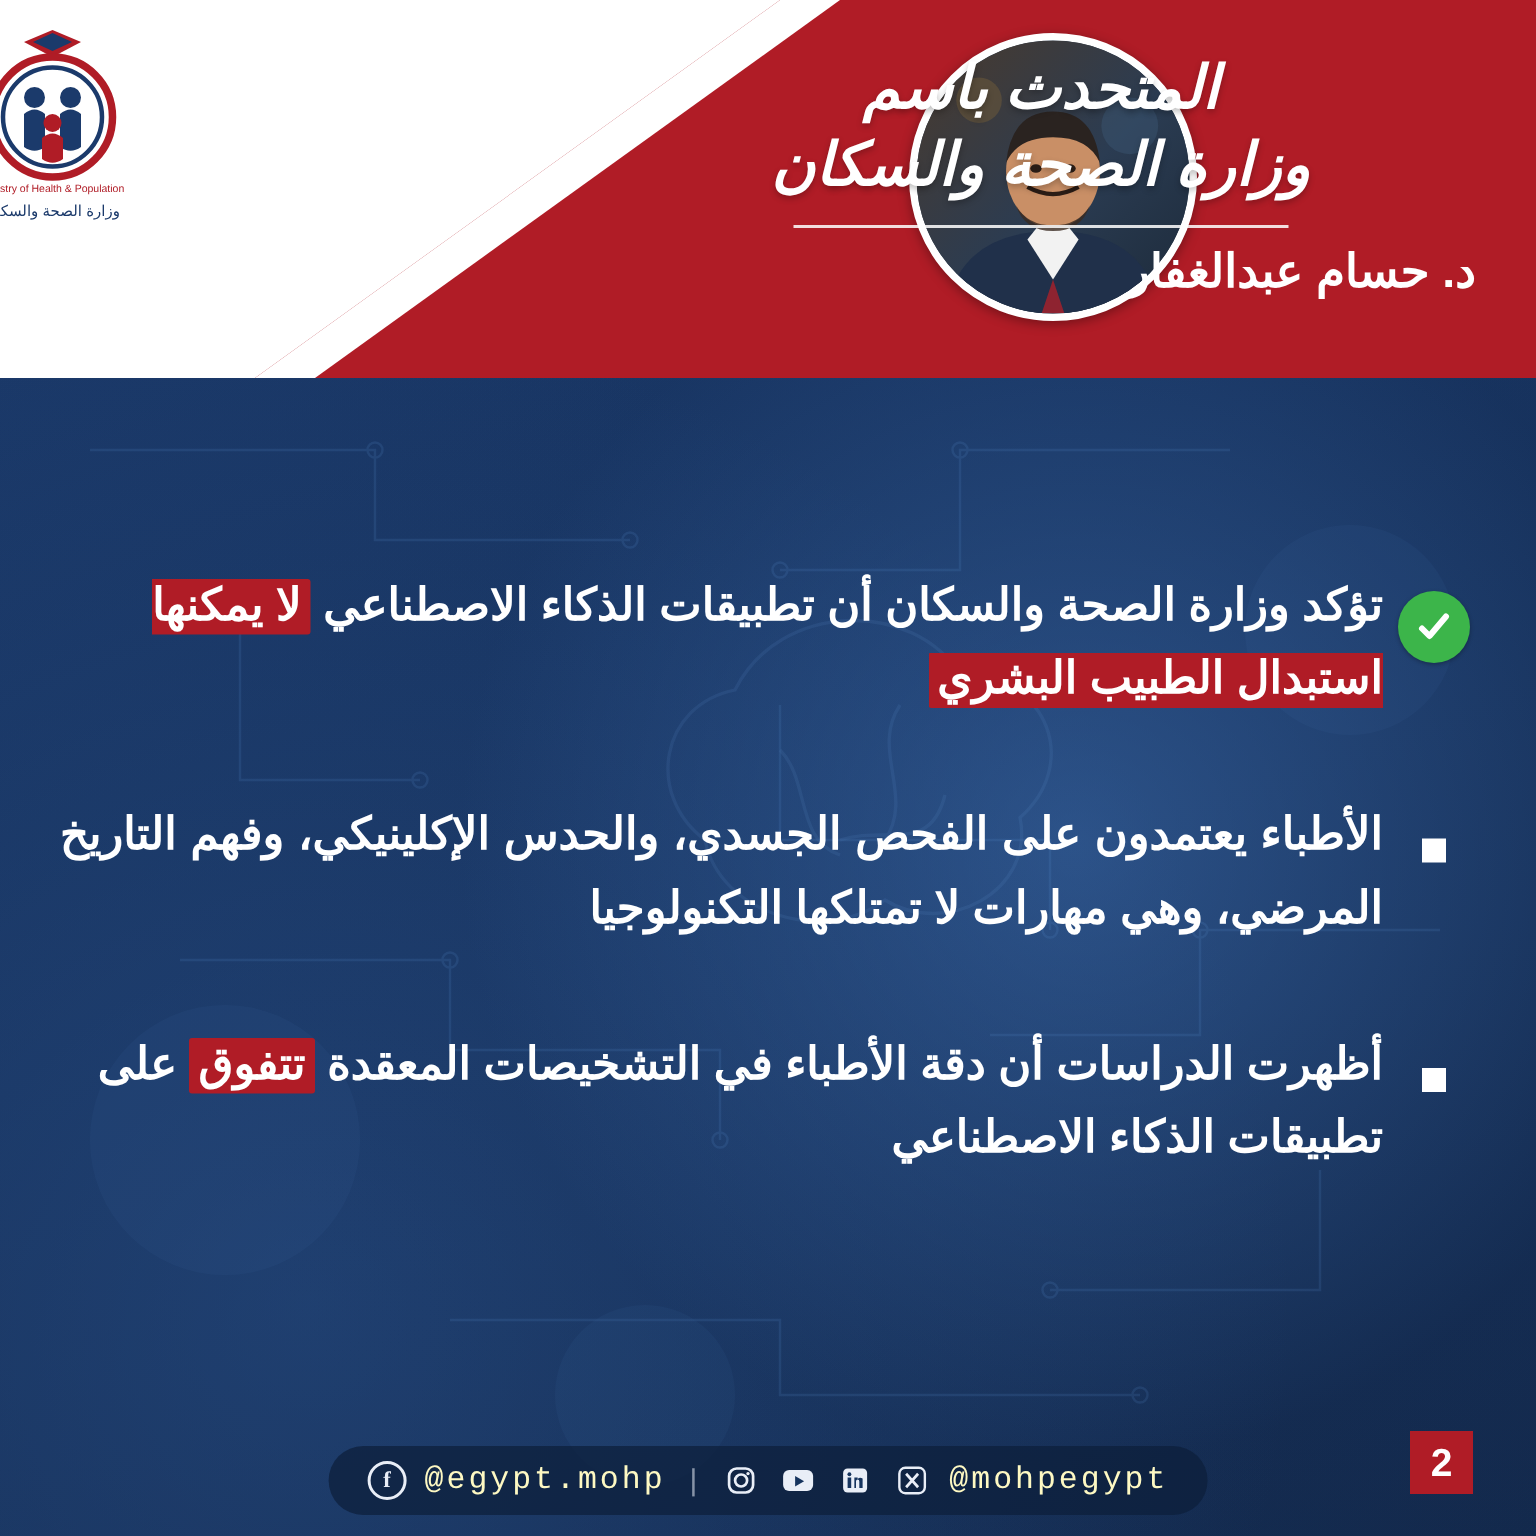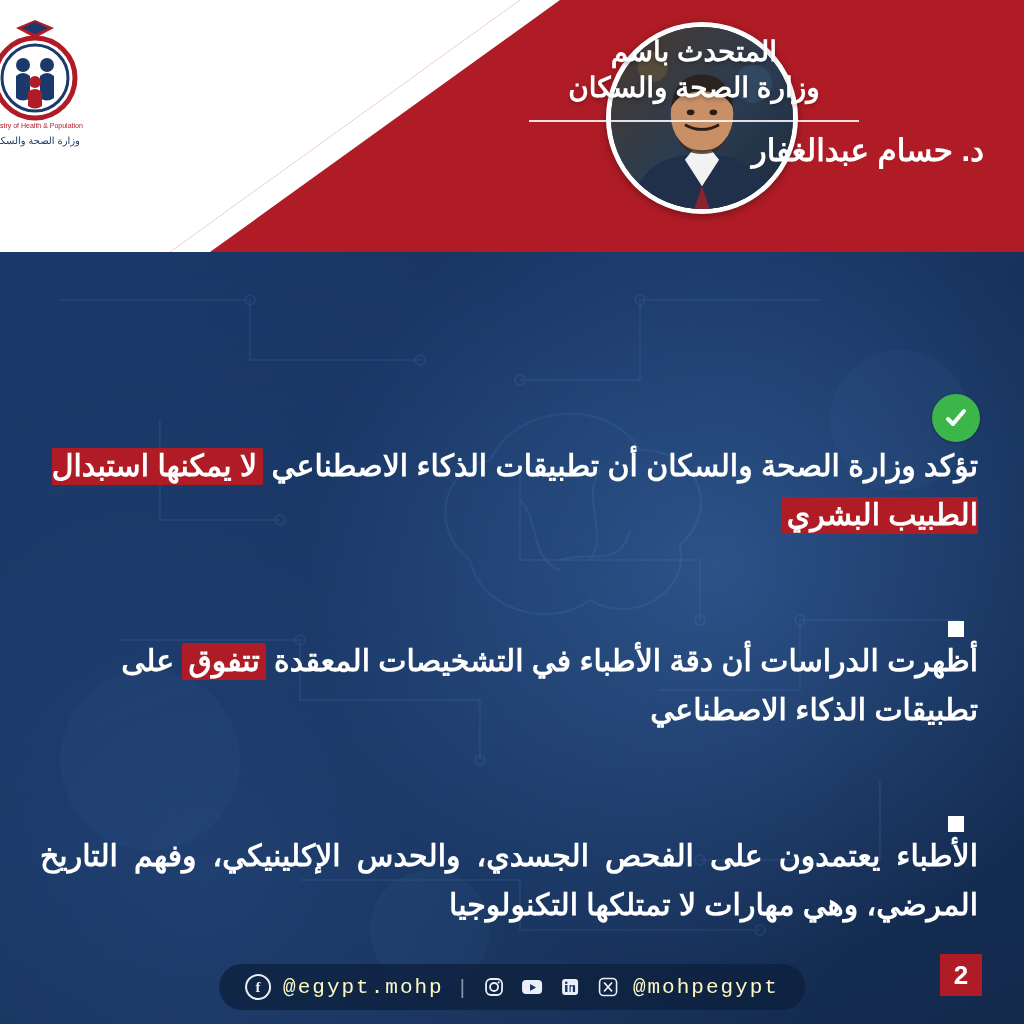--- a/index.html
+++ b/index.html
@@ -73,25 +73,26 @@
 
   .header-text {
     position: absolute;
     top: 34px;
     right: 40px;
     width: 580px;
     text-align: center;
     color: #ffffff;
   }
   .header-title {
-    font-size: 28px;
+    font-size: 40px;
     font-weight: bold;
     line-height: 1.28;
     letter-spacing: 0px;
     text-shadow: 0 2px 4px rgba(0,0,0,0.25);
+    font-style: italic;
   }
   .header-divider {
     width: 330px;
     height: 2px;
     background: rgba(255,255,255,0.85);
     margin: 14px auto 10px auto;
   }
   .header-name {
     font-size: 31px;
     font-weight: bold;
@@ -105,21 +106,20 @@
     top: 380px;
     right: 40px;
     left: 40px;
   }
 
   .bullet {
     display: flex;
     align-items: flex-start;
     justify-content: flex-end;
     margin-bottom: 56px;
-    flex-direction: column;
   }
   .bullet .marker {
     flex: 0 0 auto;
     width: 56px;
     display: flex;
     justify-content: center;
     padding-top: 14px;
   }
   .check-circle {
     width: 48px; height: 48px;
@@ -314,35 +314,35 @@
           <svg width="28" height="28" viewBox="0 0 28 28">
             <path d="M6 15 l5 5 l11 -13" fill="none" stroke="#ffffff" stroke-width="4" stroke-linecap="round" stroke-linejoin="round"></path>
           </svg>
         </div>
       </div>
       <div class="text">
         <span>تؤكد وزارة الصحة والسكان أن تطبيقات الذكاء الاصطناعي </span><mark class="hl">لا يمكنها استبدال الطبيب البشري</mark>
       </div>
     </div>
 
+    <div class="bullet justify">
+      <div class="marker">
+        <div class="square-marker"></div>
+      </div>
+      <div class="text">
+        <span>الأطباء يعتمدون على الفحص الجسدي، والحدس الإكلينيكي، وفهم التاريخ المرضي، وهي مهارات لا تمتلكها التكنولوجيا</span>
+      </div>
+    </div>
+
     <div class="bullet">
       <div class="marker">
         <div class="square-marker"></div>
       </div>
       <div class="text">
         <span>أظهرت الدراسات أن دقة الأطباء في التشخيصات المعقدة </span><mark class="hl">تتفوق</mark><span> على تطبيقات الذكاء الاصطناعي</span>
-      </div>
-    </div>
-
-    <div class="bullet justify">
-      <div class="marker">
-        <div class="square-marker"></div>
-      </div>
-      <div class="text">
-        <span>الأطباء يعتمدون على الفحص الجسدي، والحدس الإكلينيكي، وفهم التاريخ المرضي، وهي مهارات لا تمتلكها التكنولوجيا</span>
       </div>
     </div>
 
   </div>
 
   <div class="page-badge">2</div>
 
   <div class="social-bar">
     <span class="sicon circle">f</span>
     <span class="handle">@egypt.mohp</span>

